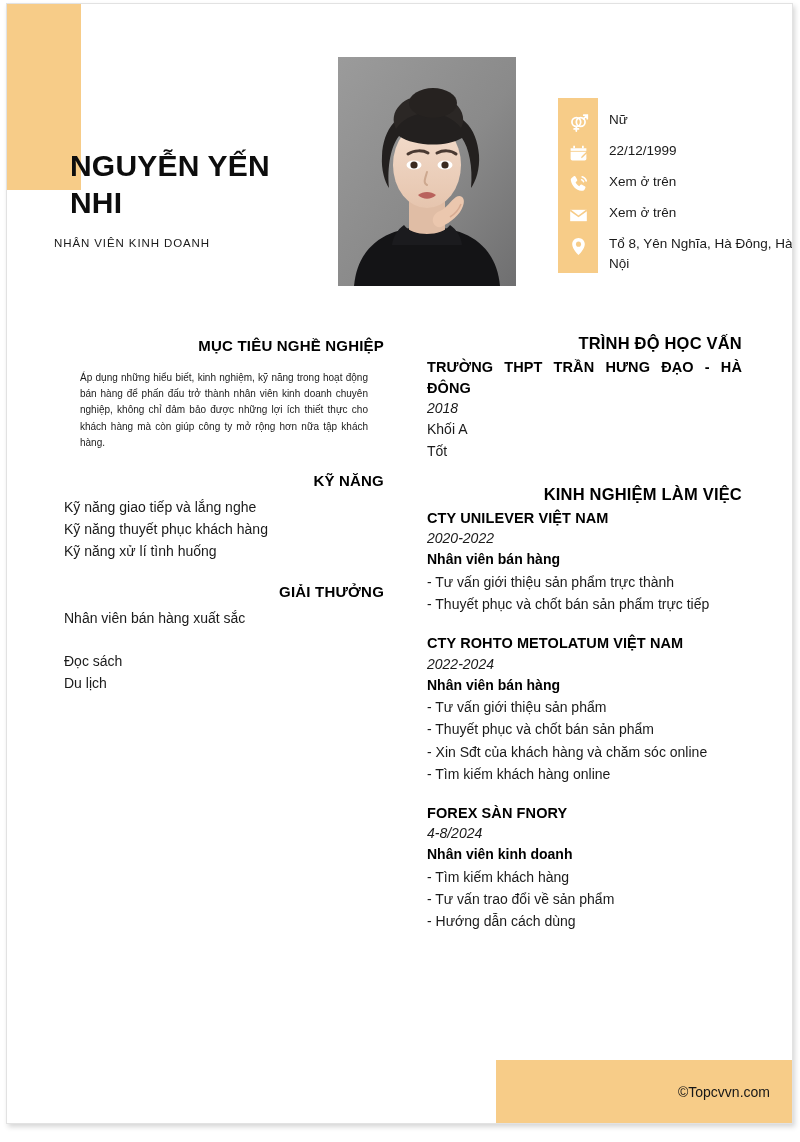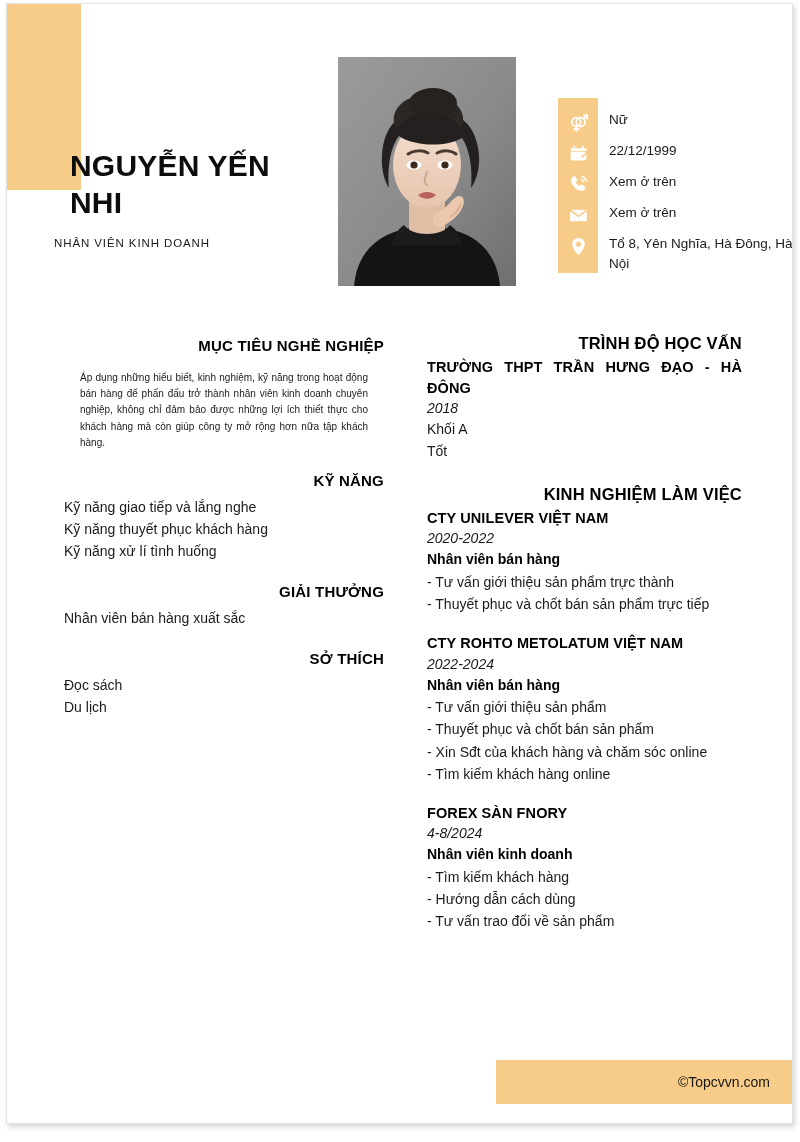--- a/index.html
+++ b/index.html
@@ -179,21 +179,21 @@
     color: #1a1a1a;
   }
   .sec-gap { margin-top: 22px; }
 
   
   .footer-bar {
     position: absolute;
     left: 489px;
     top: 1056px;
     right: 0;
-    height: 44px;
+    height: 63px;
     background: #F7CC88;
     display: flex;
     align-items: center;
     justify-content: flex-end;
     padding-right: 22px;
     box-sizing: border-box;
   }
   .footer-bar .credit {
     font-size: 14px;
     color: #171717;
@@ -314,21 +314,20 @@
       <div class="line">Kỹ năng thuyết phục khách hàng</div>
       <div class="line">Kỹ năng xử lí tình huống</div>
     </div>
 
     <div class="block">
       <h2 class="sec">GIẢI THƯỞNG</h2>
       <div class="line">Nhân viên bán hàng xuất sắc</div>
     </div>
 
     <div class="block">
-      <h2 class="sec">SỞ THÍCH</h2>
       <div class="line">Đọc sách</div>
       <div class="line">Du lịch</div>
     </div>
 
   </div>
 
   <div class="col-right">
 
     <div>
       <h2 class="sec">TRÌNH ĐỘ HỌC VẤN</h2>
@@ -359,22 +358,22 @@
         <div class="bullet">- Thuyết phục và chốt bán sản phẩm</div>
         <div class="bullet">- Xin Sđt của khách hàng và chăm sóc online</div>
         <div class="bullet">- Tìm kiếm khách hàng online</div>
       </div>
 
       <div class="entry">
         <div class="org">FOREX SÀN FNORY</div>
         <div class="date">4-8/2024</div>
         <div class="role">Nhân viên kinh doanh</div>
         <div class="bullet">- Tìm kiếm khách hàng</div>
+        <div class="bullet">- Tư vấn trao đổi về sản phẩm</div>
         <div class="bullet">- Hướng dẫn cách dùng</div>
-        <div class="bullet">- Tư vấn trao đổi về sản phẩm</div>
       </div>
 
     </div>
 
   </div>
 
   <div class="footer-bar">
     <span class="credit">©Topcvvn.com</span>
   </div>
 

